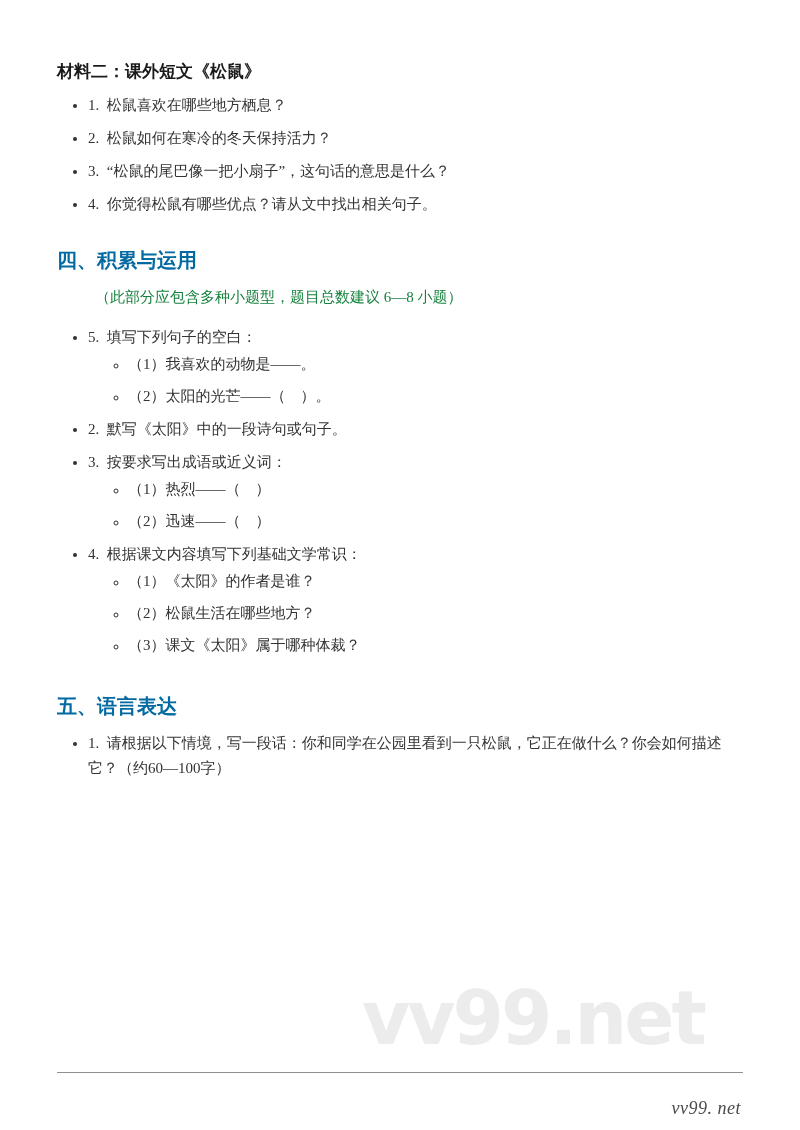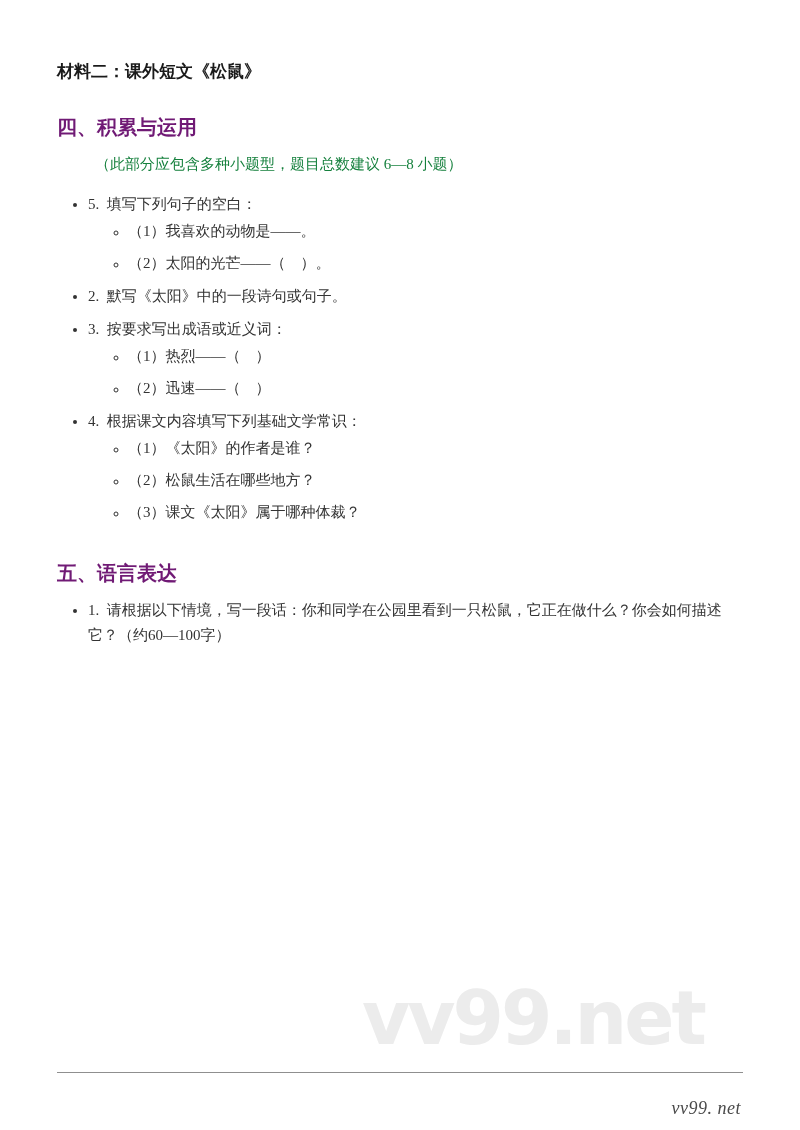--- a/index.html
+++ b/index.html
@@ -27,21 +27,21 @@
     font-weight: bold;
     color: #1a1a1a;
     white-space: pre-wrap;
   }
   .section-heading {
     margin: 33px 0 0 0;
     font-family: "Liberation Sans", "DejaVu Sans", sans-serif;
     font-size: 20px;
     line-height: 24px;
     font-weight: bold;
-    color: #701a75;
+    color: #0369a1;
     white-space: pre-wrap;
   }
   .section-heading.five {
     margin-top: 38px;
   }
   .section-note {
     margin: 15px 0 0 38px;
     font-size: 15px;
     line-height: 21px;
     color: #15803d;
@@ -120,20 +120,26 @@
   }
 </style>
 </head>
 <body>
 
 <div class="page">
   <div class="content">
 
     <h3 class="material-heading">材料二：课外短文《松鼠》</h3>
 
+    <ul class="main-list">
+      <li><span class="li-text">1.  松鼠喜欢在哪些地方栖息？</span></li>
+      <li><span class="li-text">2.  松鼠如何在寒冷的冬天保持活力？</span></li>
+      <li><span class="li-text">3.  “松鼠的尾巴像一把小扇子”，这句话的意思是什么？</span></li>
+      <li><span class="li-text">4.  你觉得松鼠有哪些优点？请从文中找出相关句子。</span></li>
+    </ul>
 
     <h2 class="section-heading">四、积累与运用</h2>
 
     <p class="section-note">（此部分应包含多种小题型，题目总数建议 6—8 小题）</p>
 
     <ul class="main-list after-note">
       <li>
         <span class="li-text">5.  填写下列句子的空白：</span>
         <ul class="sub-list">
           <li>（1）我喜欢的动物是——。</li>

